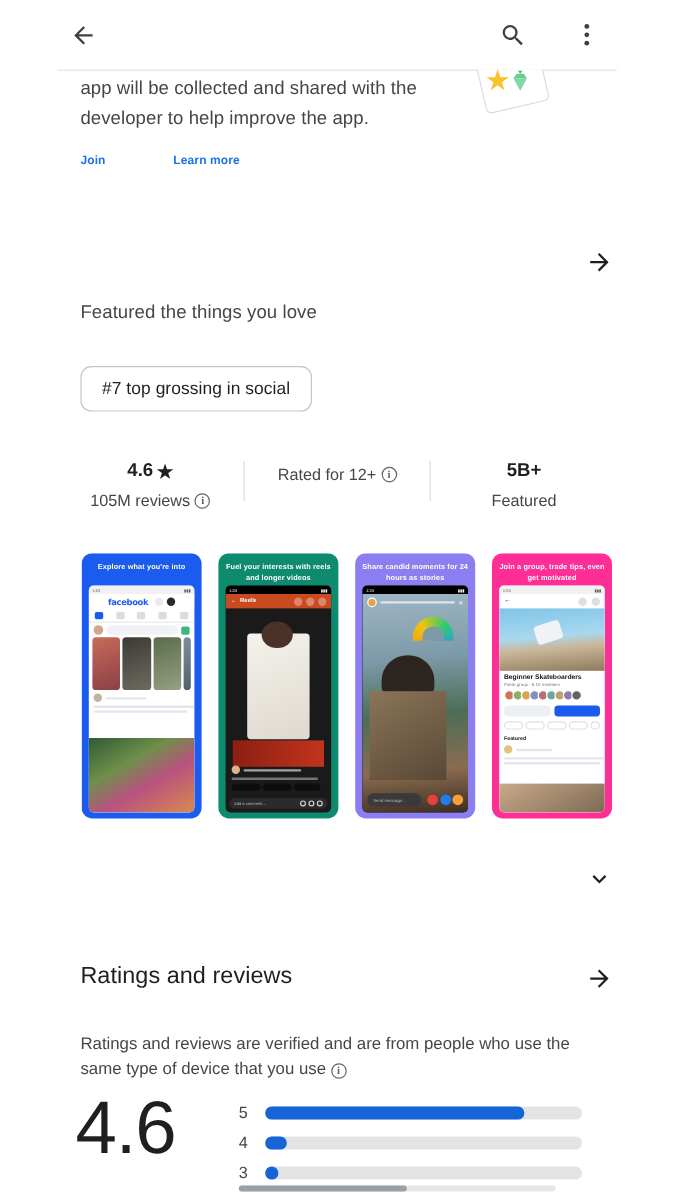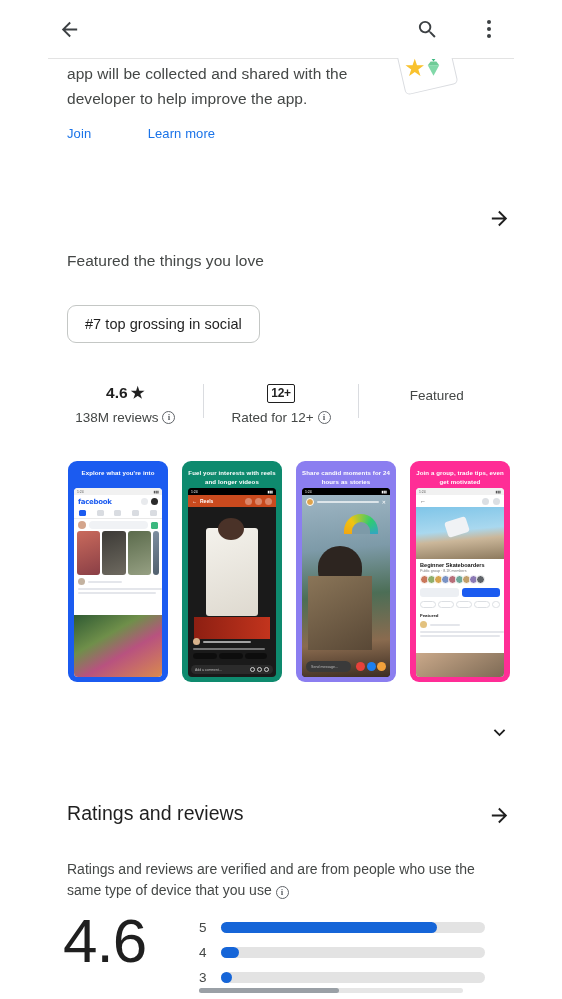--- a/index.html
+++ b/index.html
@@ -53,21 +53,21 @@
   .beta-star {
     position: absolute; left: 404px; top: 58px; width: 22px; height: 22px;
     color: #f9c22e; font-size: 24px; line-height: 20px;
   }
   .beta-gem {
     position: absolute; left: 424px; top: 58px; width: 19px; height: 22px;
   }
 
   .links-row { position: absolute; left: 67px; top: 124px; height: 26px; }
   .link {
-    display: inline-block; font-size: 13px; color: #1a73e8; font-weight: 400;
+    display: inline-block; font-size: 10px; color: #1a73e8; font-weight: 700;
     cursor: pointer; letter-spacing: 0.1px;
   }
   .link.join { margin-right: 0px; }
   .link.learn { margin-left: 52px; }
 
   
   .sect-head {
     position: absolute; left: 67px; font-size: 19.5px; font-weight: 500;
     color: #1f1f1f; letter-spacing: 0.05px;
   }
@@ -135,21 +135,21 @@
     position: absolute; left: 6px; right: 6px; top: 27px; bottom: 5px;
     background: #fff; border-radius: 4px; overflow: hidden;
   }
   .statusbar {
     height: 7px; background: #f1f1f1; display: flex; align-items: center;
     justify-content: space-between; padding: 0 3px; font-size: 3.4px; color: #555;
   }
   .statusbar.dark { background: #000; color: #fff; }
   .fb-head {
     height: 13px; display: flex; align-items: center; justify-content: space-between;
-    padding: 0 4px; background: #fff;
+    padding: 0 16px; background: #fff;
   }
   .fb-logo { font-size: 7px; font-weight: 700; color: #1b5bf0; letter-spacing: -0.3px; font-family:"DejaVu Sans", sans-serif;}
   .circ { width: 7px; height: 7px; border-radius: 50%; background: #e8eaed; }
   .fb-tabs {
     height: 11px; display: flex; align-items: center; justify-content: space-around;
     border-bottom: 1px solid #e9e9e9;
   }
   .tabi { width: 7px; height: 6px; border-radius: 1.5px; background: #d9dce1; }
   .tabi.active { background: #1b5bf0; }
   .composer { height: 12px; display: flex; align-items: center; gap: 3px; padding: 0 4px; }
@@ -291,36 +291,36 @@
     <div class="chip">#7 top grossing in social</div>
   </div>
 
   <div class="stats">
     <div class="stat">
       <div class="big">
         <span>4.6</span>
         <span>★</span>
       </div>
       <div class="sub">
-        <span>138M reviews</span>
+        <span>105M reviews</span>
+        <span class="info-i">i</span>
+      </div>
+    </div>
+    <div class="vsep"></div>
+    <div class="stat">
+      <div class="sub">
+        <span>Rated for 12+</span>
         <span class="info-i">i</span>
       </div>
     </div>
     <div class="vsep"></div>
     <div class="stat">
       <div class="big">
-        <span class="age-badge">12+</span>
-      </div>
-      <div class="sub">
-        <span>Rated for 12+</span>
-        <span class="info-i">i</span>
-      </div>
-    </div>
-    <div class="vsep"></div>
-    <div class="stat">
+        <span>5B+</span>
+      </div>
       <div class="sub">
         <span>Featured</span>
       </div>
     </div>
   </div>
 
   <div class="shots">
 
     <div class="shot" style="background:#1b5bf0">
       <div class="cap">Explore what you're into</div>

